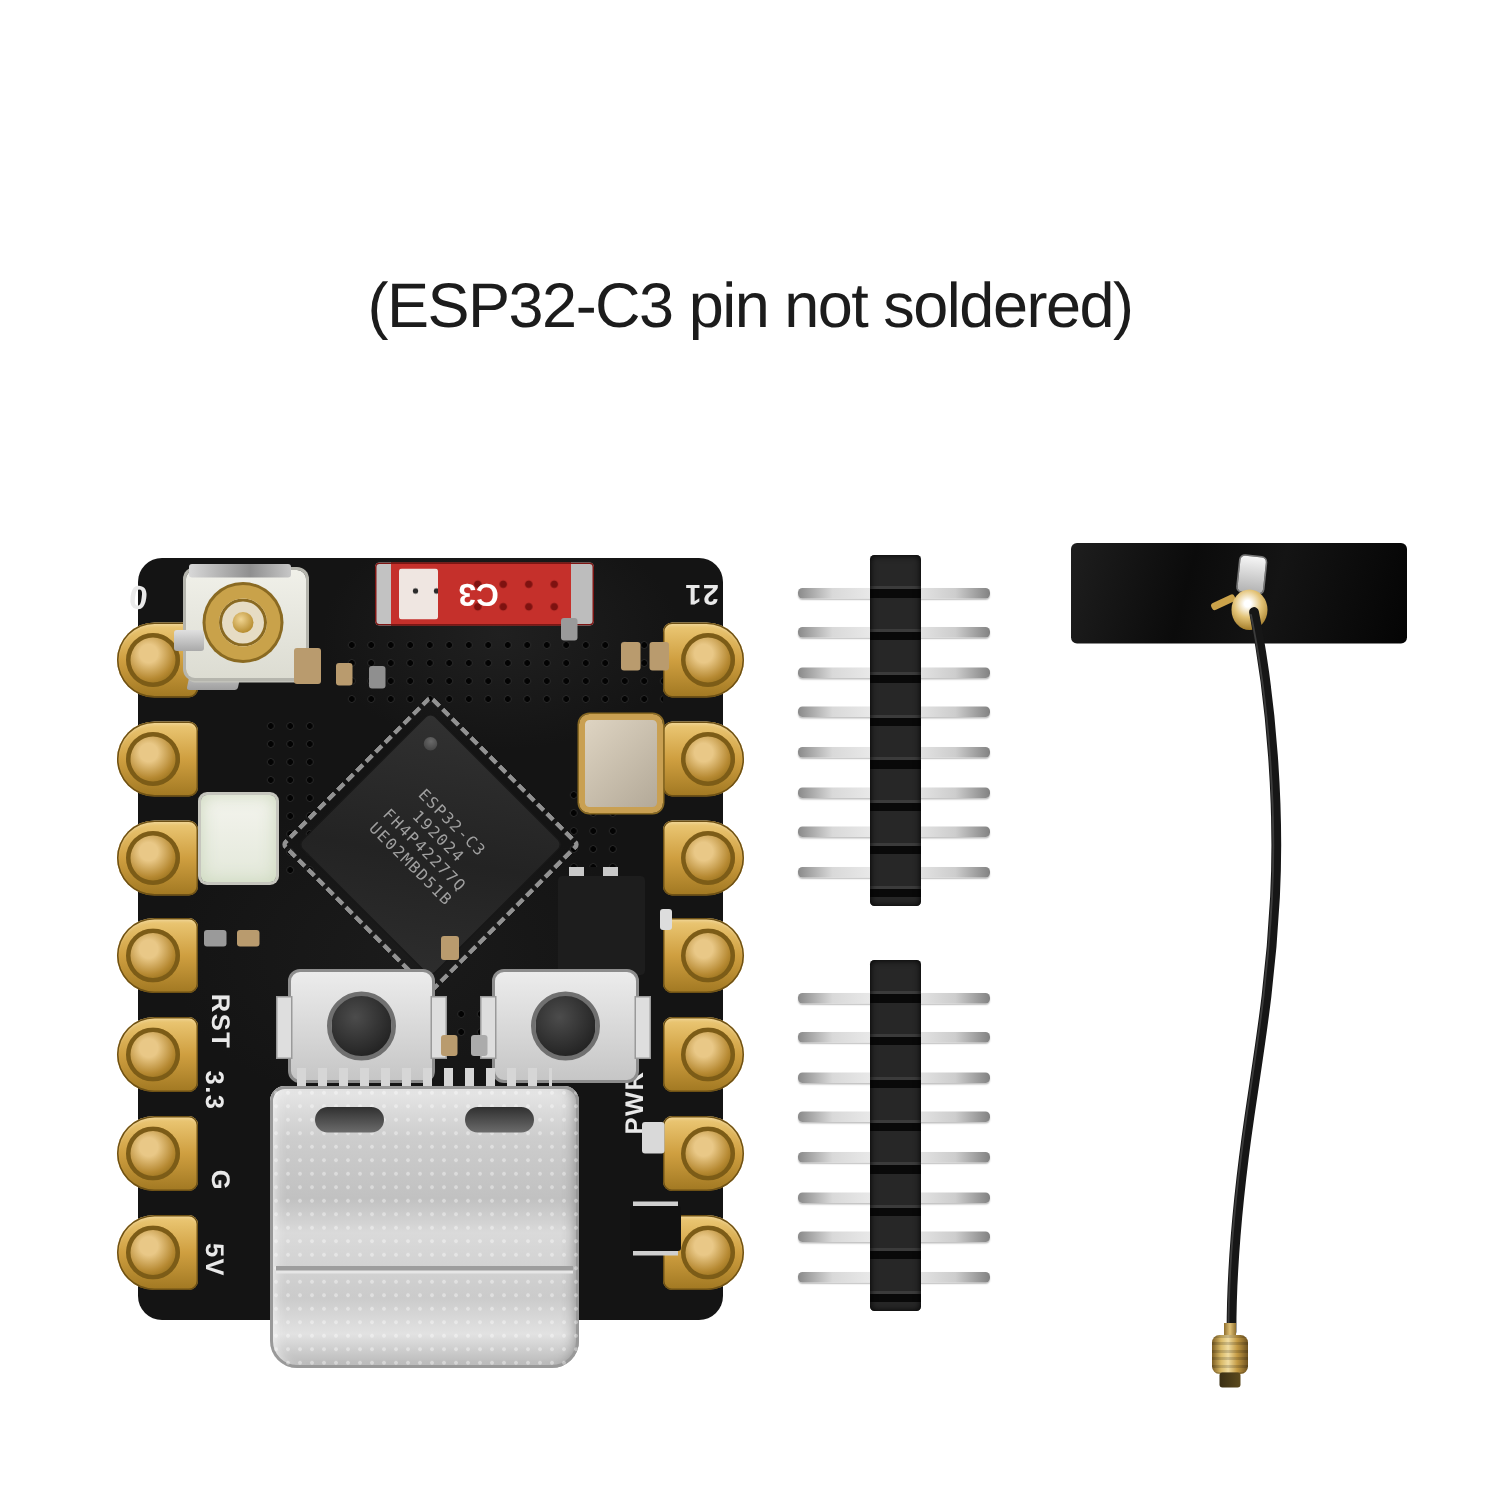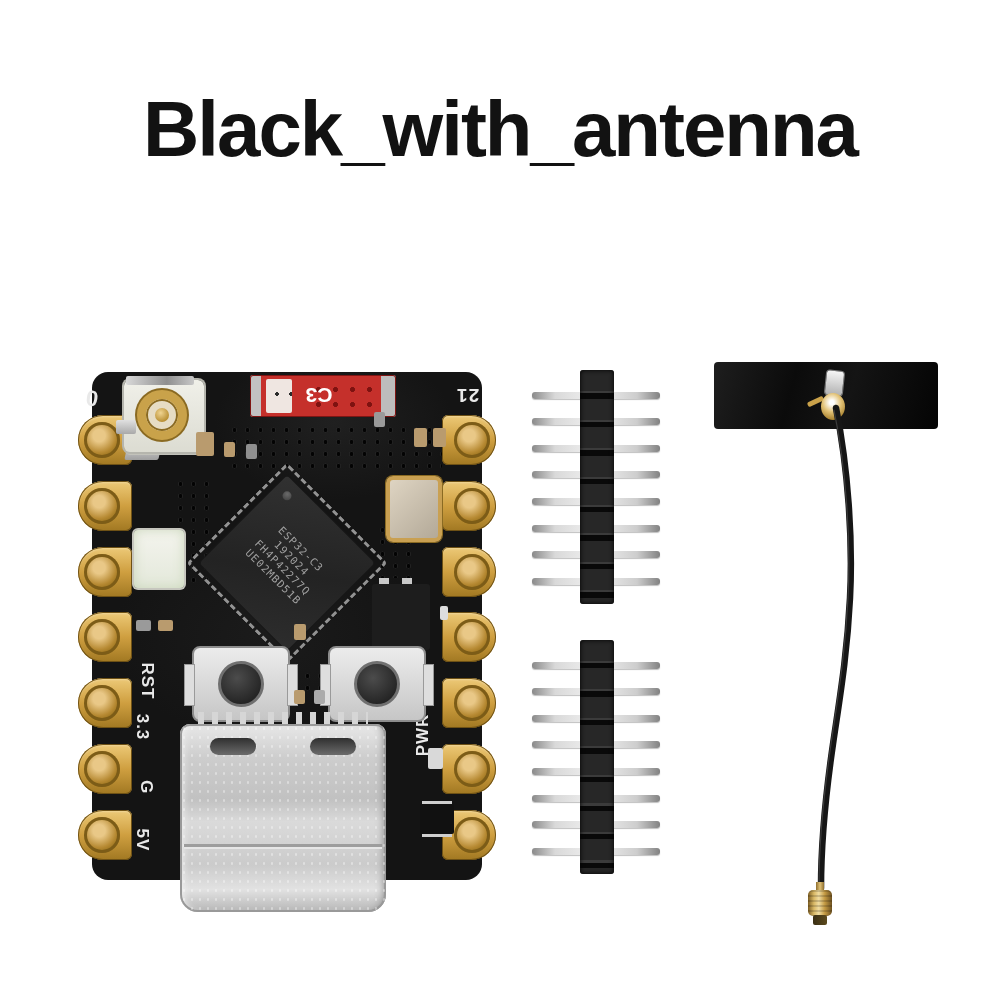--- a/index.html
+++ b/index.html
@@ -148,21 +148,21 @@
        background:repeating-linear-gradient(180deg,rgba(0,0,0,.16) 0 2px,transparent 2px 5px),
                   linear-gradient(90deg,#7c5d22,#d9b966 25%,#f0dca0 45%,#c49a43 70%,#6e5220);}
   .ipextip{left:7px;top:33px;width:14px;height:10px;border-radius:2px;
        background:linear-gradient(90deg,#3a2f14,#5c4a1e);}
 </style>
 </head>
 <body>
 
 <div class="stage">
 
-  <div class="title">Black_with_antenna</div>
+  <div class="subtitle">(ESP32-C3 pin not soldered)</div>
 
   <div class="board">
     <div class="pcb"></div>
 
     <div class="pads left">
         <div class="pad" style="top: 43px;"></div>
         <div class="pad" style="top: 108.8px;"></div>
         <div class="pad" style="top: 174.6px;"></div>
         <div class="pad" style="top: 240.4px;"></div>
         <div class="pad" style="top: 306.2px;"></div>

